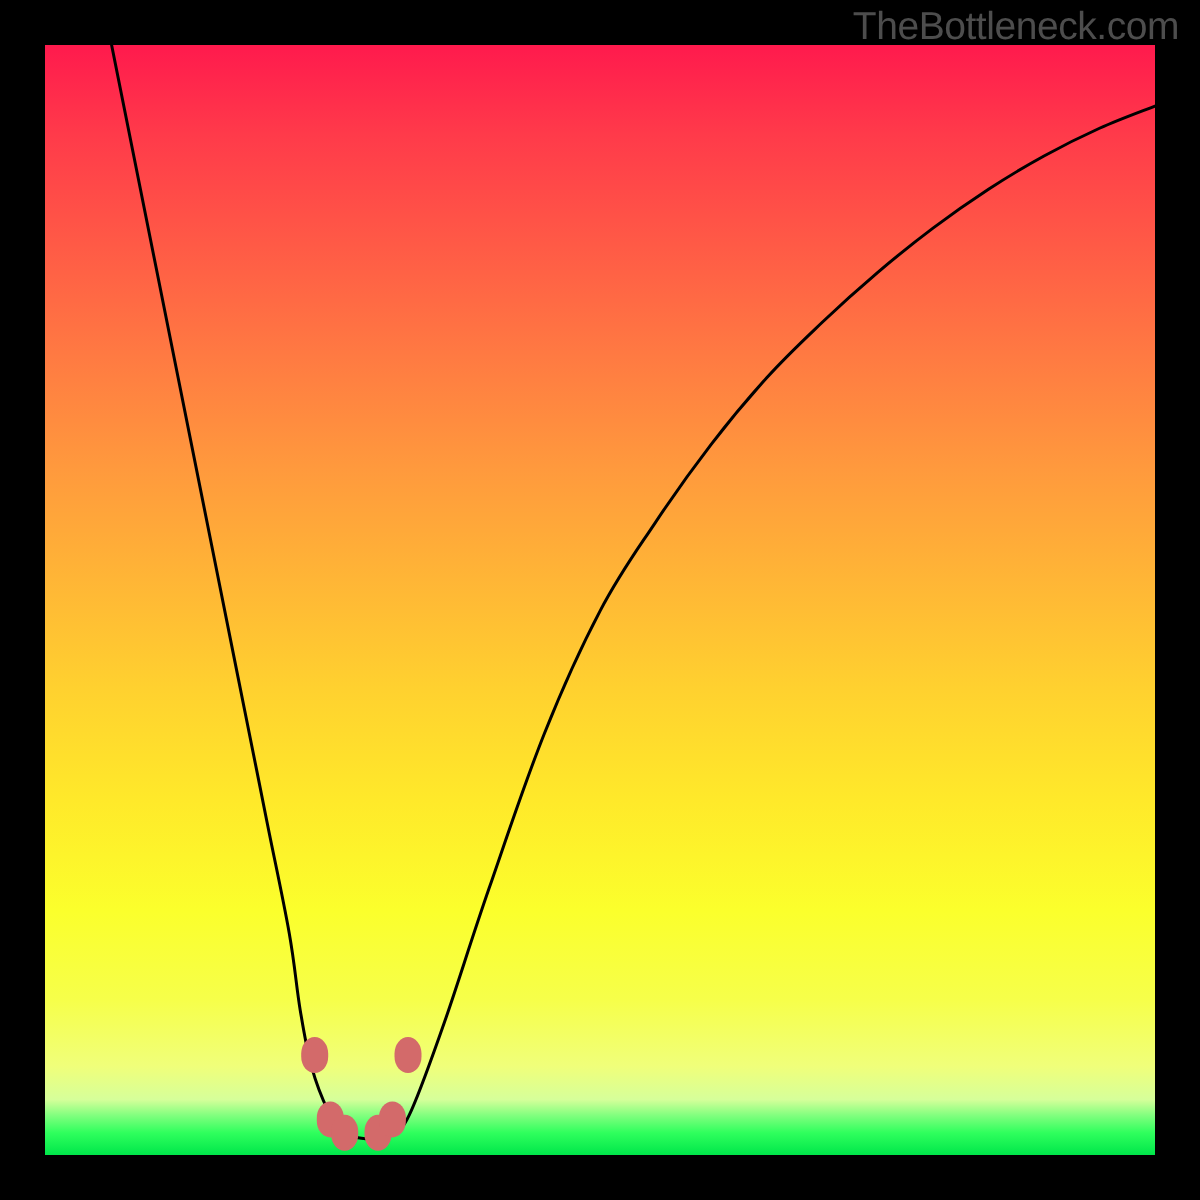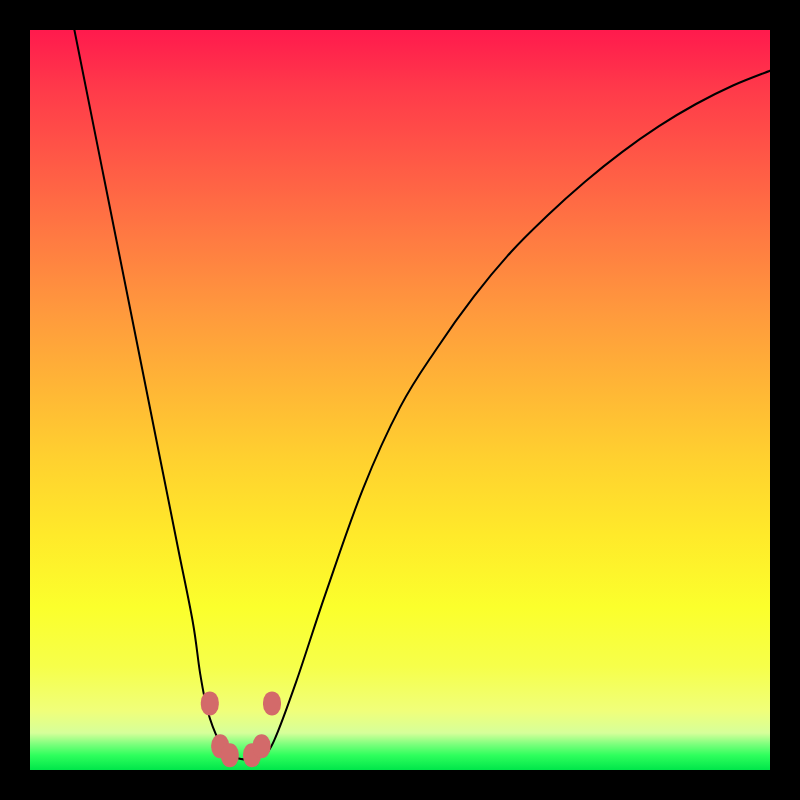--- a/index.html
+++ b/index.html
@@ -62,20 +62,21 @@
     width: 740px;
     height: 740px;
     overflow: visible;
   }
 </style>
 </head>
 <body>
 
 <div class="frame">
 
+  <div class="watermark">TheBottleneck.com</div>
 
   <div class="plot-area">
     <svg class="curve-layer" viewBox="0 0 740 740" preserveAspectRatio="none">
       <path id="curve-path" fill="none" stroke="#000000" stroke-width="2" stroke-linecap="round" d="M 44.4 0.0 C 49.7 26.6 62.0 88.1 74.0 148.0 C 86.0 207.9 100.3 279.7 111.0 333.0 C 121.7 386.3 126.5 410.7 133.2 444.0 C 139.9 477.3 142.7 491.4 148.0 518.0 C 153.3 544.6 158.8 569.4 162.8 592.0 C 166.8 614.6 167.5 627.8 170.2 643.8 C 172.9 659.8 174.3 668.8 177.6 680.8 C 180.9 692.8 184.7 702.4 188.7 710.4 C 192.7 718.4 195.8 721.9 199.8 725.2 C 203.8 728.5 206.9 728.2 210.9 728.9 C 214.9 729.6 218.0 729.6 222.0 728.9 C 226.0 728.2 229.1 728.5 233.1 725.2 C 237.1 721.9 238.2 723.7 244.2 710.4 C 250.2 697.1 257.1 677.8 266.4 651.2 C 275.7 624.6 284.0 597.0 296.0 562.4 C 308.0 527.8 319.7 492.1 333.0 458.8 C 346.3 425.5 356.7 402.7 370.0 377.4 C 383.3 352.1 393.7 338.2 407.0 318.2 C 420.3 298.2 430.7 283.7 444.0 266.4 C 457.3 249.1 467.7 236.7 481.0 222.0 C 494.3 207.3 504.7 197.7 518.0 185.0 C 531.3 172.3 541.7 163.0 555.0 151.7 C 568.3 140.4 578.7 132.1 592.0 122.1 C 605.3 112.1 615.7 104.9 629.0 96.2 C 642.3 87.5 652.7 81.3 666.0 74.0 C 679.3 66.7 689.7 61.5 703.0 55.5 C 716.3 49.5 733.3 43.4 740.0 40.7"></path>
       <g id="marker-group">
           <rect x="170.8" y="661.4" width="18" height="24" rx="9" ry="11" fill="#d36a6a"></rect>
           <rect x="181.2" y="704.3" width="18" height="24" rx="9" ry="11" fill="#d36a6a"></rect>
           <rect x="190.8" y="713.2" width="18" height="24" rx="9" ry="11" fill="#d36a6a"></rect>
           <rect x="213.0" y="713.2" width="18" height="24" rx="9" ry="11" fill="#d36a6a"></rect>
           <rect x="222.6" y="704.3" width="18" height="24" rx="9" ry="11" fill="#d36a6a"></rect>

